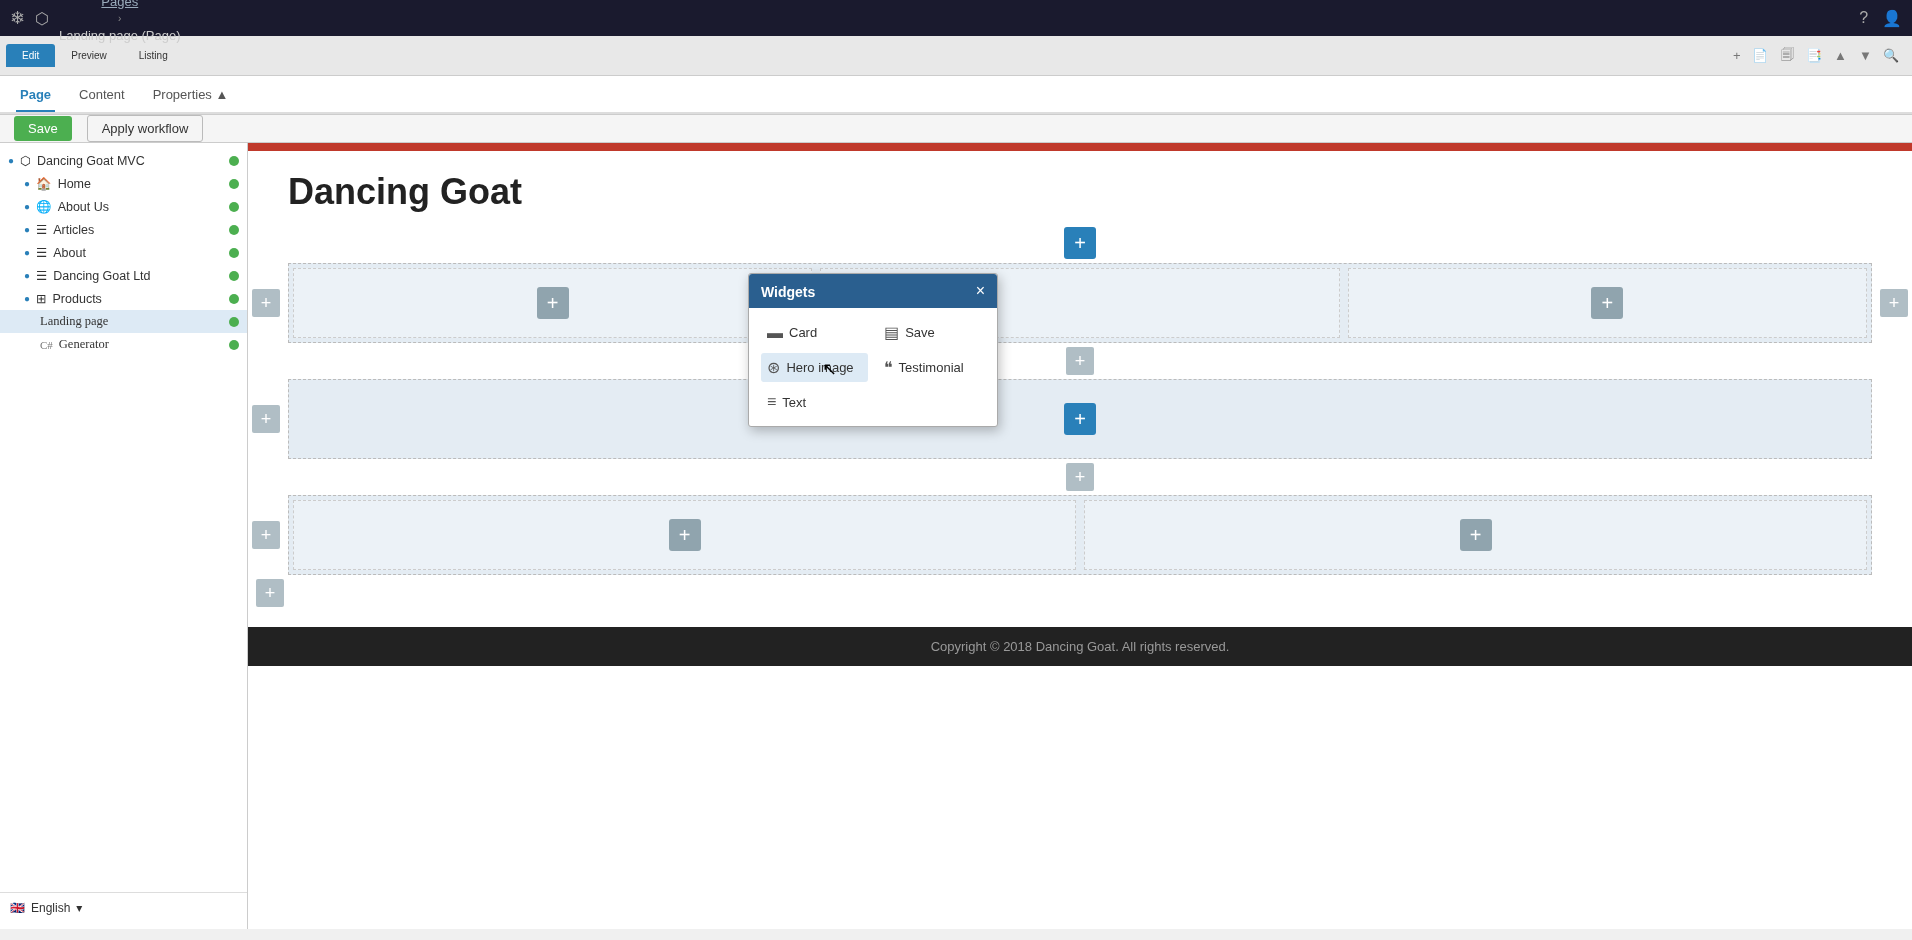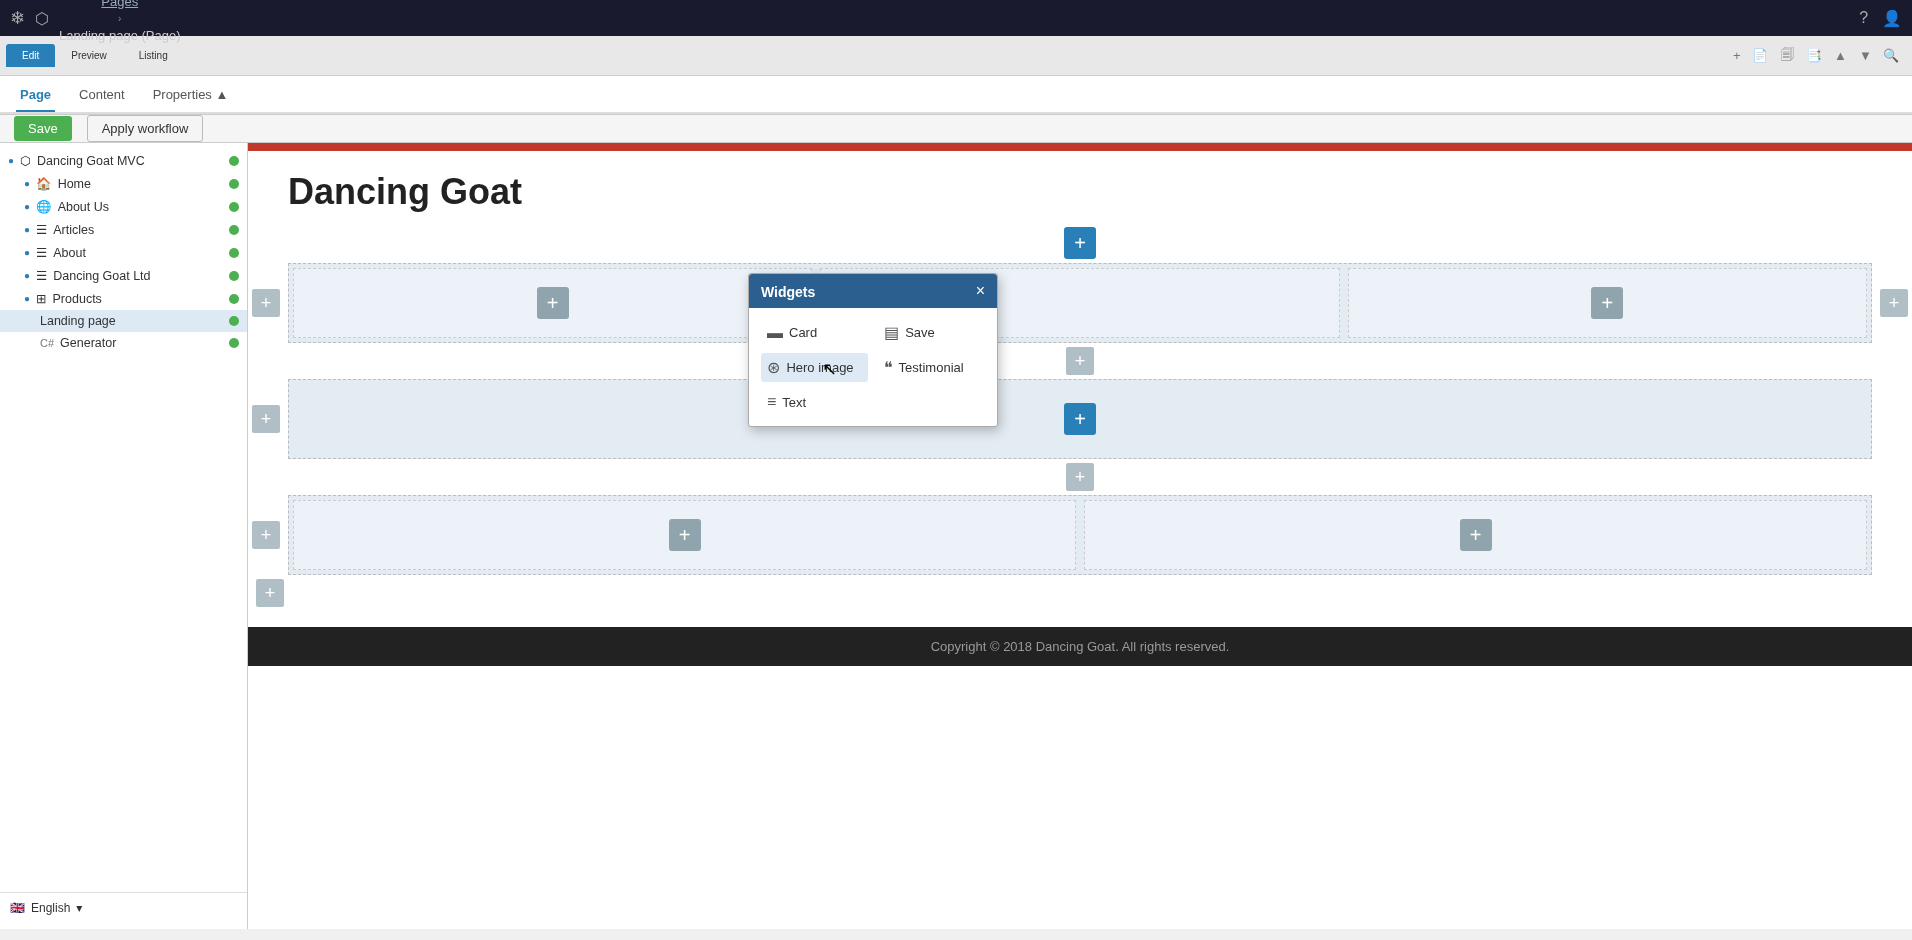--- a/index.html
+++ b/index.html
@@ -75,21 +75,21 @@
       padding: 4px 8px 4px 8px; cursor: pointer; color: #333; font-size: 12.5px;
       position: relative;
     }
     .sidebar-item.selected { background: #ddeaf5; }
     .sidebar-item .status-dot {
       width: 10px; height: 10px; border-radius: 50%;
       position: absolute; right: 8px; top: 50%; transform: translateY(-50%);
     }
     .status-dot.green { background: #4caf50; }
     .indent-1 { padding-left: 24px; }
-    .indent-2 { padding-left: 40px; }
+    .indent-2 { padding-left: 40px; font-family: Liberation Serif, serif; }
     .sidebar-footer {
       margin-top: auto; border-top: 1px solid #ddd; padding: 8px 10px;
       display: flex; align-items: center; gap: 6px; cursor: pointer; font-size: 12px; color: #333;
     }
 
     
     .canvas-area {
       flex: 1; background: #e0e0e0; overflow: auto; position: relative;
     }
     .canvas-inner {

